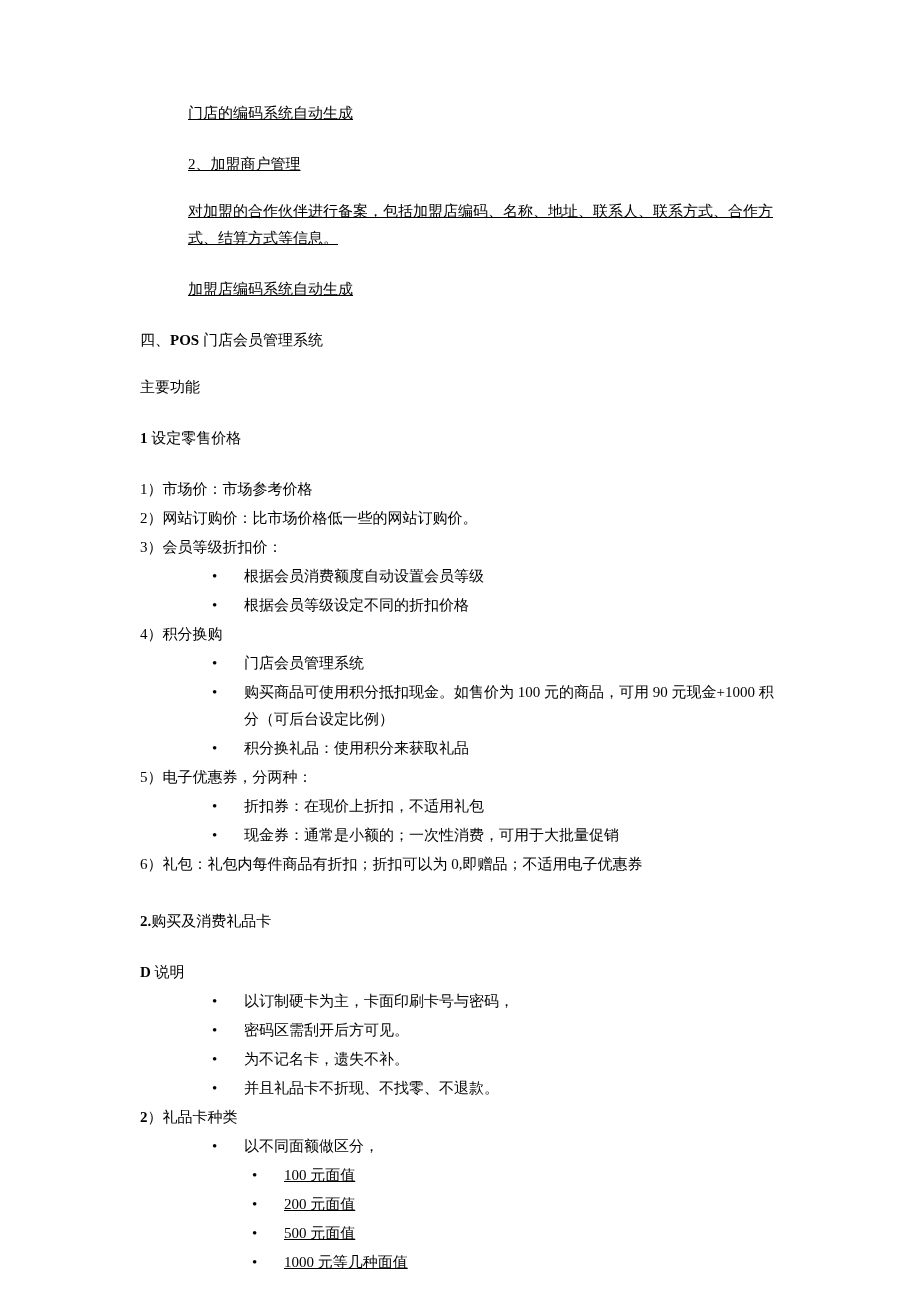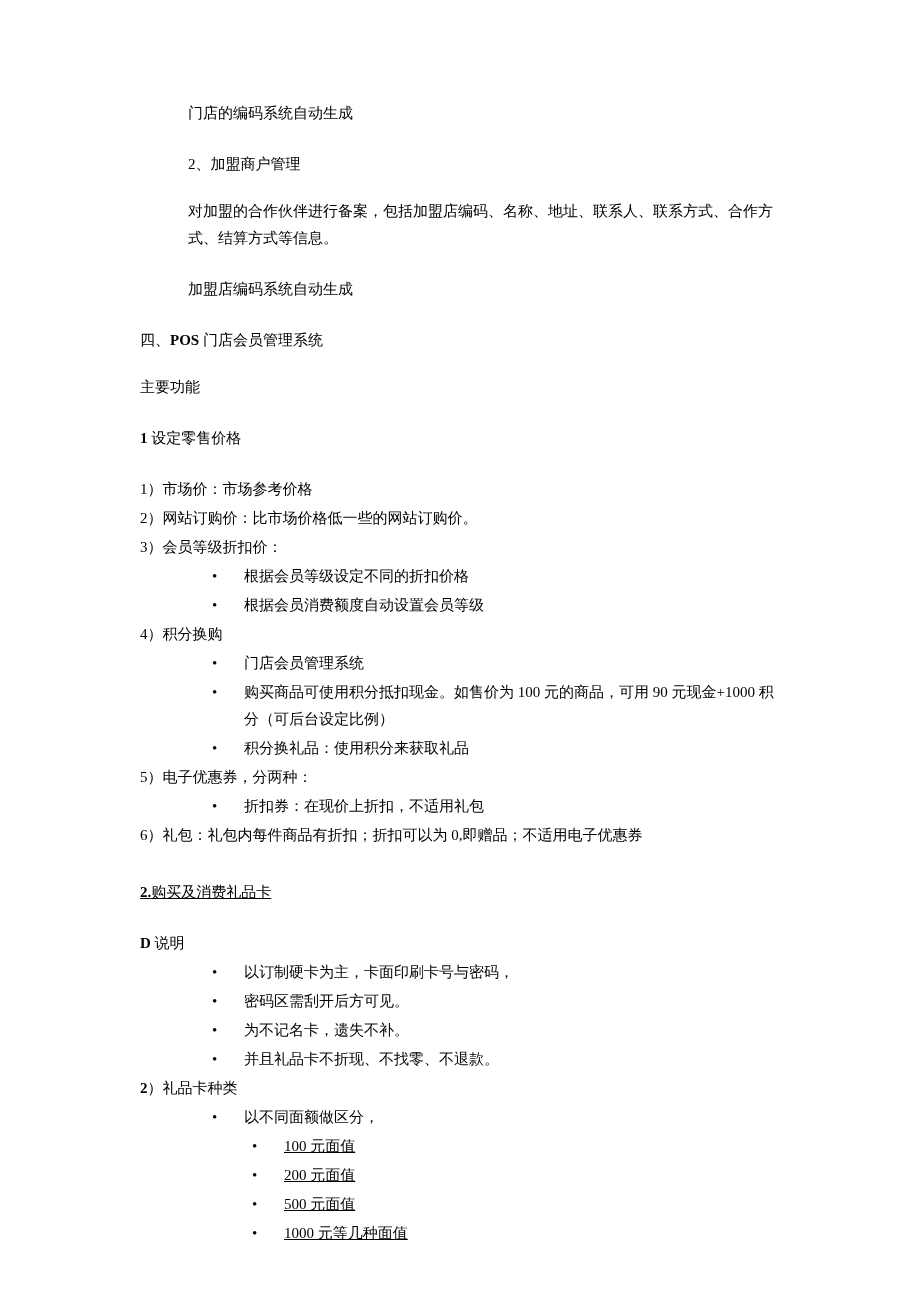--- a/index.html
+++ b/index.html
@@ -12,20 +12,21 @@
       font-size: 15px;
       line-height: 1.8;
       color: #000;
       background: #fff;
       width: 920px;
       padding: 100px 140px 60px 140px;
     }
     .indent {
       padding-left: 48px;
       margin-bottom: 20px;
+      text-decoration: underline;
     }
     .block-spacing {
       margin-bottom: 24px;
     }
     .section-heading {
       margin-top: 16px;
       margin-bottom: 20px;
     }
     .bold {
       font-weight: bold;
@@ -97,42 +98,43 @@
 <div class="numbered-item">
   <span>1）市场价：市场参考价格</span>
 </div>
 <div class="numbered-item">
   <span>2）网站订购价：比市场价格低一些的网站订购价。</span>
 </div>
 <div class="numbered-item">
   <span>3）会员等级折扣价：</span>
 </div>
 <ul class="bullet-list">
+  <li><span>根据会员消费额度自动设置会员等级</span></li>
   <li><span>根据会员等级设定不同的折扣价格</span></li>
-  <li><span>根据会员消费额度自动设置会员等级</span></li>
 </ul>
 <div class="numbered-item">
   <span>4）积分换购</span>
 </div>
 <ul class="bullet-list">
   <li><span>门店会员管理系统</span></li>
   <li><span>购买商品可使用积分抵扣现金。如售价为 100 元的商品，可用 90 元现金+1000 积分（可后台设定比例）</span></li>
   <li><span>积分换礼品：使用积分来获取礼品</span></li>
 </ul>
 <div class="numbered-item">
   <span>5）电子优惠券，分两种：</span>
 </div>
 <ul class="bullet-list">
   <li><span>折扣券：在现价上折扣，不适用礼包</span></li>
+  <li><span>现金券：通常是小额的；一次性消费，可用于大批量促销</span></li>
 </ul>
 <div class="numbered-item block-spacing">
   <span>6）礼包：礼包内每件商品有折扣；折扣可以为 0,即赠品；不适用电子优惠券</span>
 </div>
 
-<div class="block-spacing" style="margin-top:30px;text-decoration:underline;">
+<div class="block-spacing" style="margin-top:30px;">
   <span class="bold">2.</span><span>购买及消费礼品卡</span>
 </div>
 
 <div class="numbered-item">
   <span class="bold">D</span><span> 说明</span>
 </div>
 <ul class="bullet-list">
   <li><span>以订制硬卡为主，卡面印刷卡号与密码，</span></li>
   <li><span>密码区需刮开后方可见。</span></li>
   <li><span>为不记名卡，遗失不补。</span></li>

